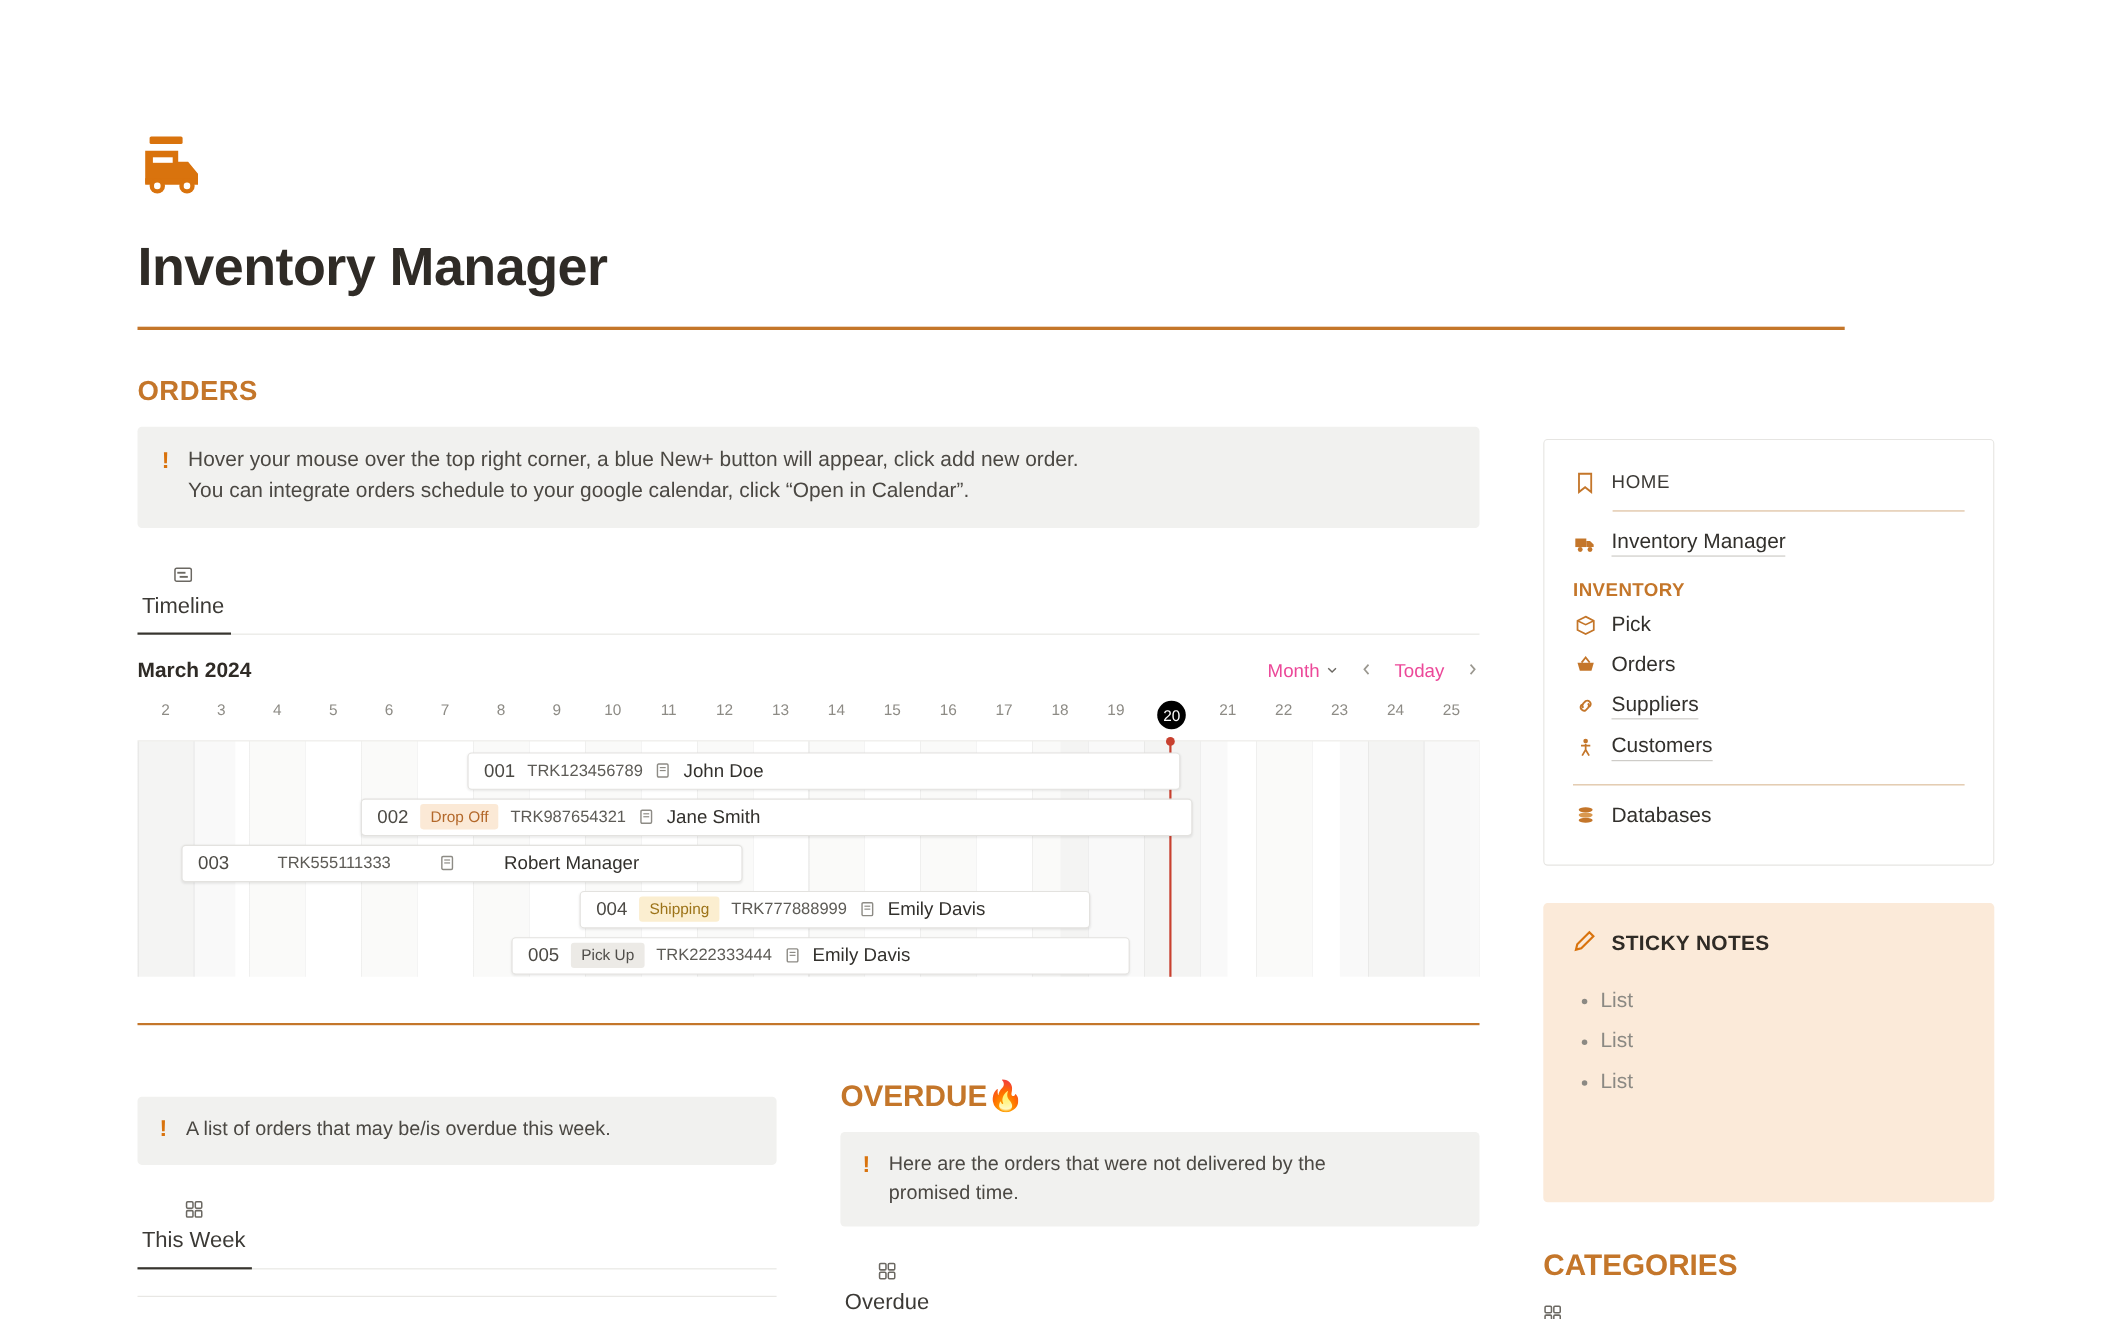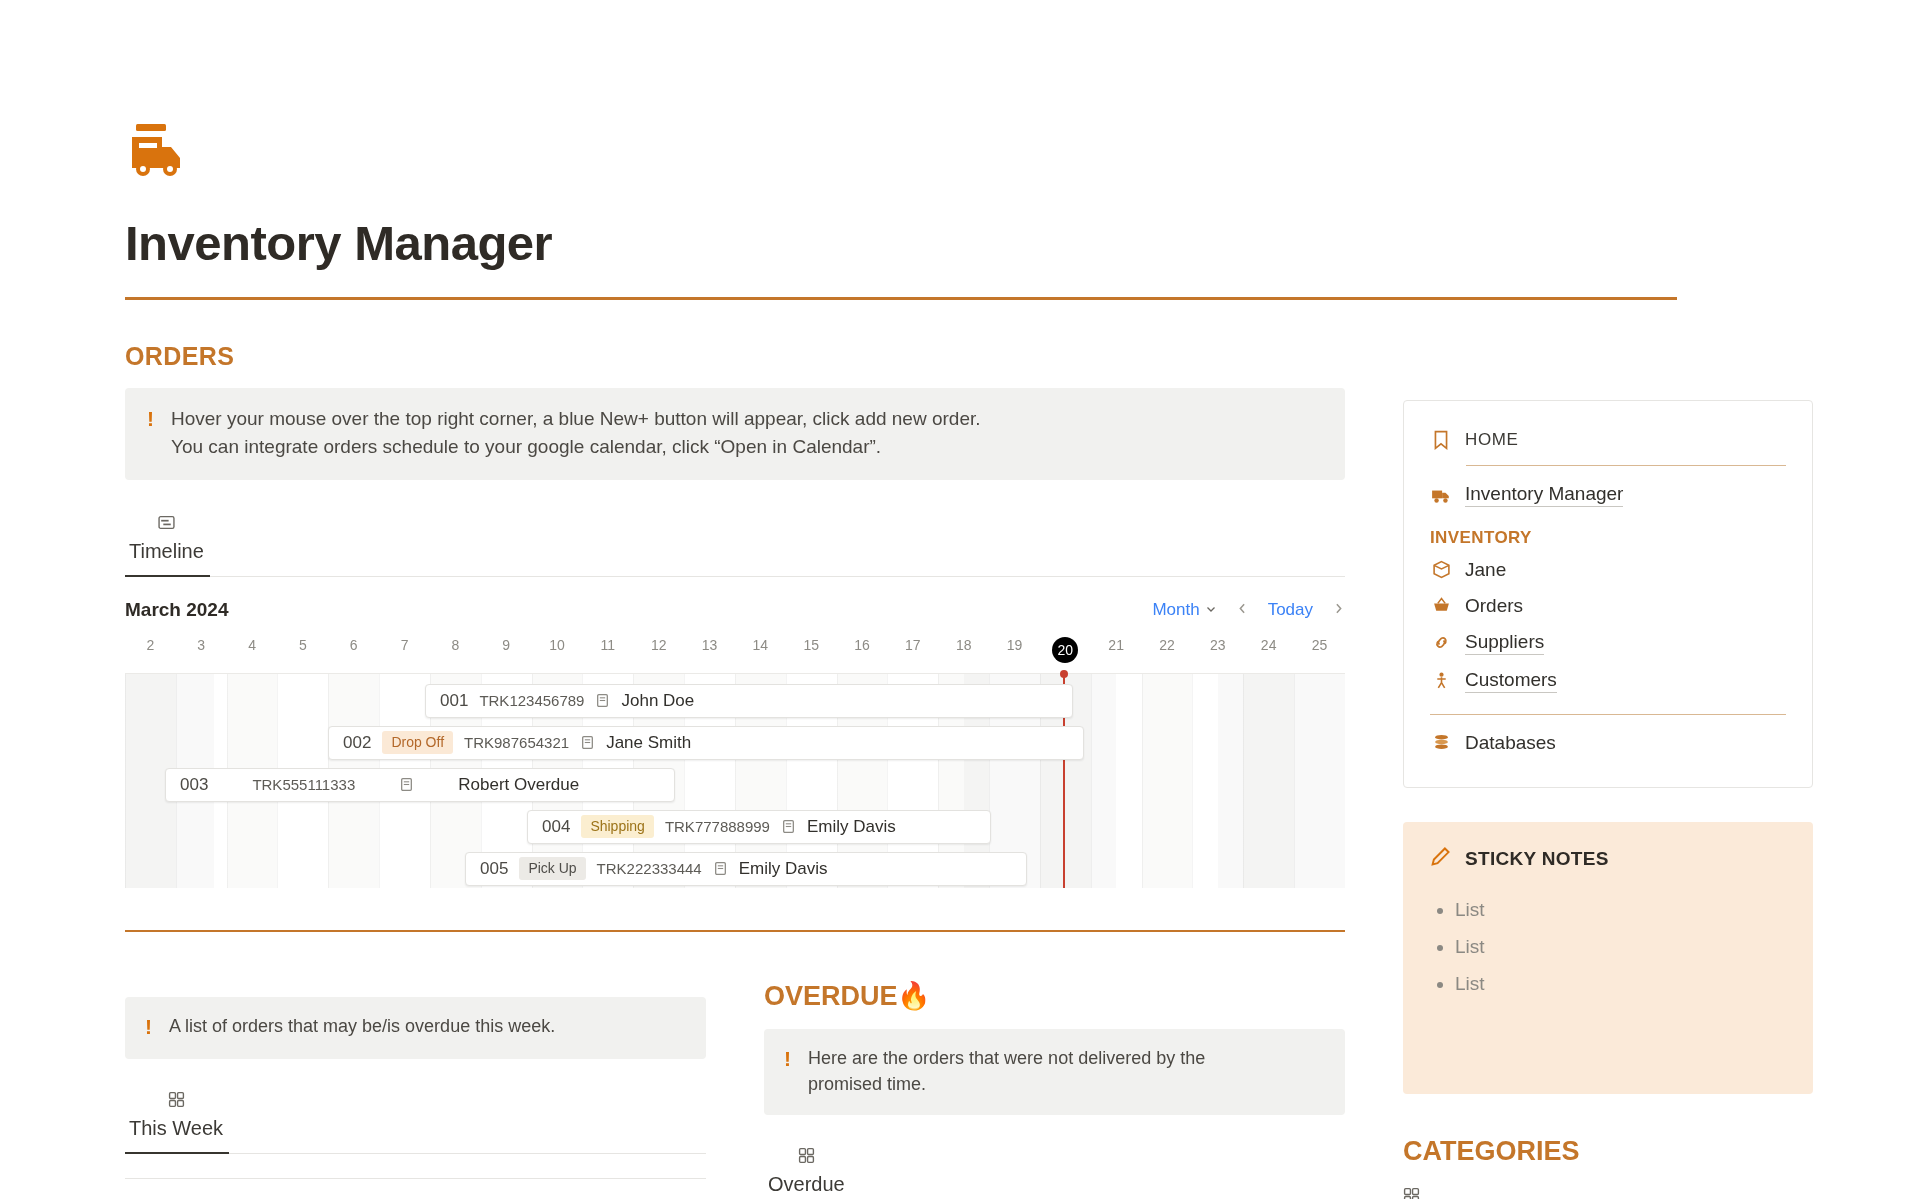--- a/index.html
+++ b/index.html
@@ -118,21 +118,21 @@
   .tl-month {
     font-size: 19px;
     font-weight: bold;
     color: #2f2b26;
   }
   .tl-controls {
     margin-left: auto;
     display: flex;
     align-items: center;
     gap: 19px;
-    color: #3b82f6;
+    color: #ec4899;
     font-size: 17px;
   }
   .tl-controls .chev { color: #9b9890; cursor: pointer; font-size: 17px; }
   .tl-sel { display:flex; align-items:center; gap:5px; cursor: pointer; }
 
   .tl-scale {
     margin-top: 16px;
     width: 1220px;
     display: flex;
     position: relative;
@@ -461,21 +461,21 @@
           <div class="tl-bar" style="left:40px; top:94px; width:510px;gap:44px;">
             <span class="idx">003</span>
             <span class="trk">TRK555111333</span>
             <span class="pg-ico">
               <svg width="15" height="15" viewBox="0 0 14 14">
                   <rect x="2.5" y="1.5" width="9" height="11" rx="1" fill="none" stroke="currentColor" stroke-width="1.2"></rect>
                   <rect x="4.5" y="4" width="5" height="1" fill="currentColor"></rect>
                   <rect x="4.5" y="6.5" width="5" height="1" fill="currentColor"></rect>
                 </svg>
             </span>
-            <span class="who">Robert Overdue</span>
+            <span class="who">Robert Manager</span>
           </div>
 
           <div class="tl-bar" style="left:402px; top:136px; width:464px;">
             <span class="idx">004</span>
             <span class="tag shipping">Shipping</span>
             <span class="trk">TRK777888999</span>
             <span class="pg-ico">
               <svg width="15" height="15" viewBox="0 0 14 14">
                   <rect x="2.5" y="1.5" width="9" height="11" rx="1" fill="none" stroke="currentColor" stroke-width="1.2"></rect>
                   <rect x="4.5" y="4" width="5" height="1" fill="currentColor"></rect>
@@ -579,21 +579,21 @@
 
           <div class="side-sub">INVENTORY</div>
 
           <div class="side-row">
             <span class="ico">
               <svg width="19" height="19" viewBox="0 0 18 18">
                   <path d="M9 1.5 L16 5 v8 L9 16.5 L2 13 V5 z" fill="none" stroke="#c4762a" stroke-width="1.5"></path>
                   <path d="M2 5 L9 8.5 L16 5" fill="none" stroke="#c4762a" stroke-width="1.3"></path>
                 </svg>
             </span>
-            <span>Jane</span>
+            <span>Pick</span>
           </div>
 
           <div class="side-row">
             <span class="ico">
               <svg width="19" height="19" viewBox="0 0 18 18">
                   <path d="M2 7 h14 l-2 7 h-10 z" fill="#c4762a"></path>
                   <path d="M5.5 7 L9 2.5 L12.5 7" fill="none" stroke="#c4762a" stroke-width="1.5"></path>
                 </svg>
             </span>
             <span>Orders</span>

